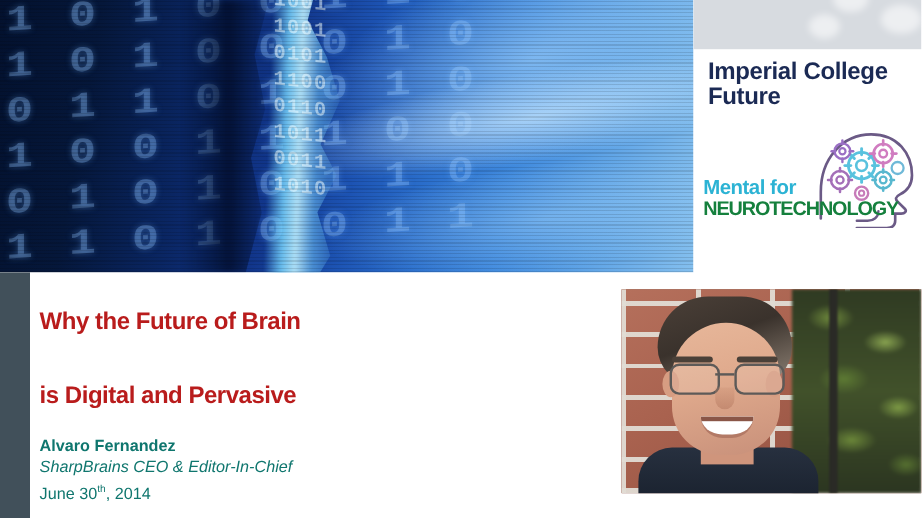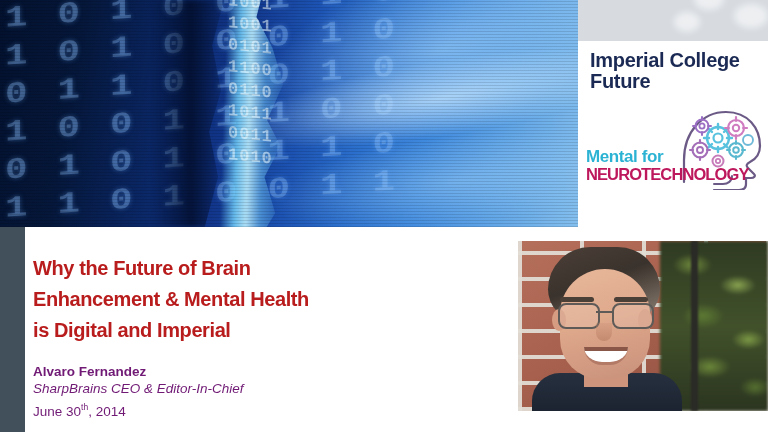--- a/index.html
+++ b/index.html
@@ -53,32 +53,32 @@
   .blob.b1{left:116px;top:-12px;width:30px;height:22px;}
   .blob.b2{left:96px;top:12px;width:26px;height:20px;}
   .blob.b3{left:156px;top:4px;width:34px;height:24px;}
 
   .ic-title{position:absolute;left:12px;top:50px;width:176px;color:#1b2a54;
     font-family:"Liberation Sans",sans-serif;font-weight:700;font-size:20px;line-height:21px;
     letter-spacing:-.3px;}
   .cfn{position:absolute;left:8px;top:148px;width:116px;}
   .cfn-1{color:#2cb3d4;font-weight:700;font-size:17px;line-height:17px;letter-spacing:-.4px;
     font-family:"Liberation Sans",sans-serif;}
-  .cfn-2{color:#be185d;font-weight:700;font-size:16.5px;line-height:18px;letter-spacing:-.9px;
+  .cfn-2{color:#15803d;font-weight:700;font-size:16.5px;line-height:18px;letter-spacing:-.9px;
     font-family:"Liberation Sans",sans-serif;}
   .head-icon{position:absolute;left:96px;top:104px;width:92px;height:86px;}
 
   
   .slate-strip{position:absolute;left:0;top:227px;width:25px;height:205px;background:#41505a;}
 
   
   .title{position:absolute;left:33px;top:240px;width:470px;
     color:#b91c1c;font-weight:700;font-size:20px;line-height:31px;letter-spacing:-.4px;
     font-family:"Liberation Sans",sans-serif;}
-  .byline{position:absolute;left:33px;top:363px;width:300px;color:#701a75;
+  .byline{position:absolute;left:33px;top:363px;width:300px;color:#0f766e;
     font-family:"Liberation Sans",sans-serif;}
   .by-name{font-weight:700;font-size:13.5px;line-height:17px;}
   .by-role{font-style:italic;font-size:13.5px;line-height:17.5px;}
   .by-date{font-size:13.5px;line-height:18px;}
   .by-date sup{font-size:8.5px;vertical-align:super;text-align:right;}
 
   
   .photo{position:absolute;left:518px;top:241px;width:250px;height:170px;overflow:hidden;background:#8d5a4a;}
   .brick{position:absolute;inset:0;
     background:
@@ -225,22 +225,22 @@
     <div class="cfn">
       <div class="cfn-1">Mental for</div>
       <div class="cfn-2">NEUROTECHNOLOGY</div>
     </div>
   </div>
 
   <div class="slate-strip"></div>
 
   <h1 class="title">
     <span>Why the Future of Brain</span><br>
-    <span>Enhancement &amp; Mental Health</span><br>
-    <span>is Digital and Imperial</span>
+    <br>
+    <span>is Digital and Pervasive</span>
   </h1>
 
   <div class="byline">
     <div class="by-name">Alvaro Fernandez</div>
     <div class="by-role">SharpBrains CEO &amp; Editor-In-Chief</div>
     <div class="by-date"><span>June 30</span><sup>th</sup><span>, 2014</span></div>
   </div>
 
   <div class="photo">
     <div class="brick"></div>

